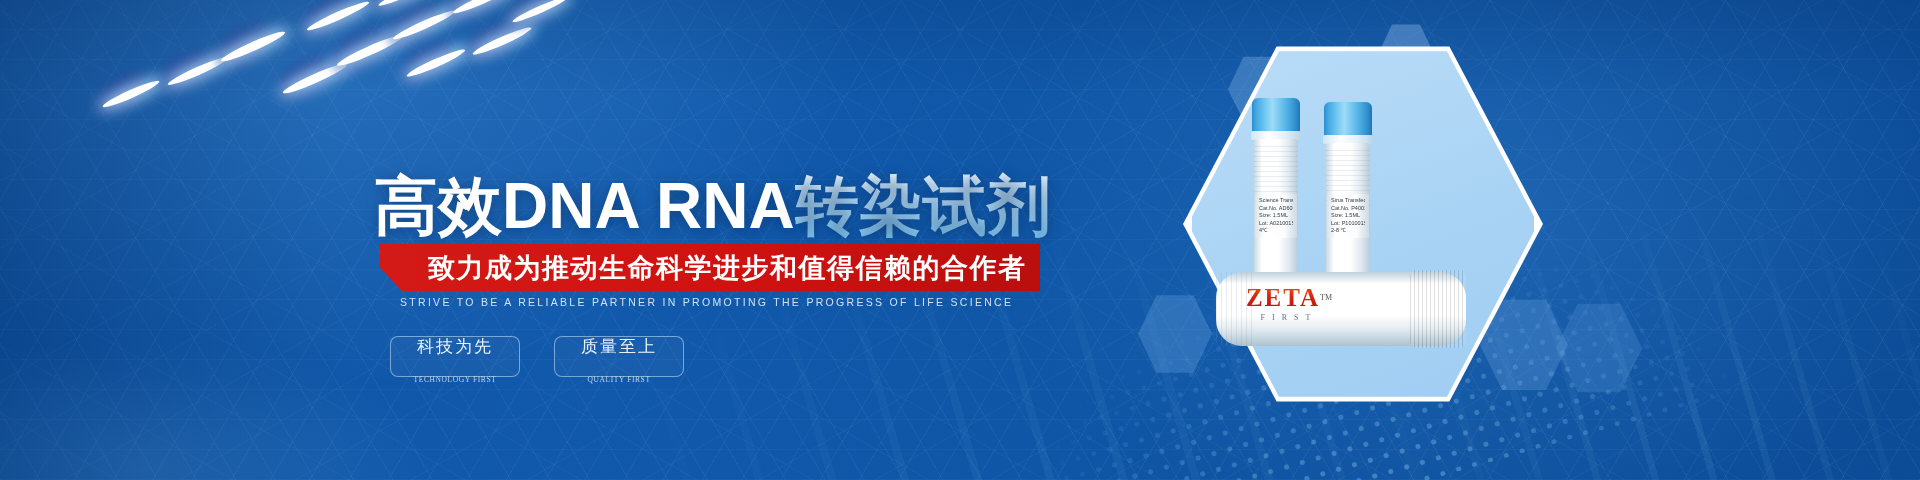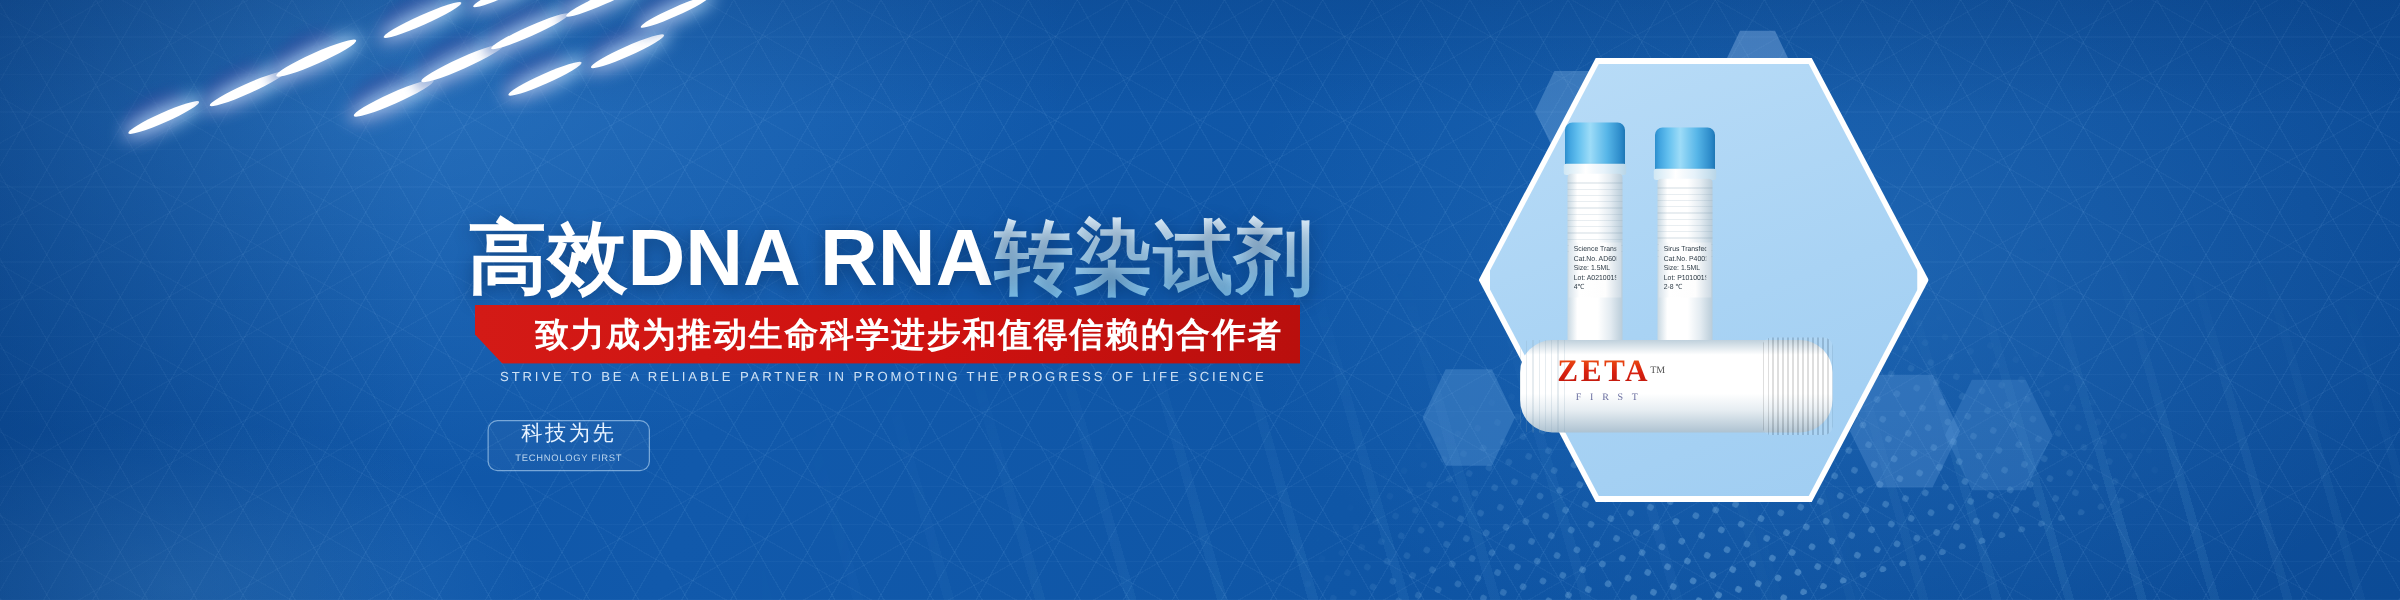--- a/index.html
+++ b/index.html
@@ -190,21 +190,21 @@
   .features{
     position:absolute;left:390px;top:320px;display:flex;gap:34px;
   }
   .feat{
     width:130px;height:41px;border:1px solid rgba(190,220,248,.58);
     border-radius:8px;display:flex;flex-direction:column;
     align-items:center;justify-content:flex-start;
     background:rgba(255,255,255,.035);
   }
   .feat .cn{color:#e8f3ff;font-size:17px;letter-spacing:2px;line-height:19px;}
-  .feat .en{color:#bcd6ef;font-size:7.5px;letter-spacing:.6px;line-height:10px;margin-top:6px;}
+  .feat .en{color:#bcd6ef;font-size:7.5px;letter-spacing:.6px;line-height:10px;margin-top:19px;font-family:Liberation Serif, serif;}
 </style>
 </head>
 <body>
 
 <div class="banner">
 
   <div class="tex mesh"></div>
   <div class="tex mesh2"></div>
   <div class="tex rays"></div>
   <div class="tex rays2"></div>
@@ -300,16 +300,20 @@
       <span class="rtext">致力成为推动生命科学进步和值得信赖的合作者</span>
     </div>
 
     <div class="eng">STRIVE TO BE A RELIABLE PARTNER IN PROMOTING THE PROGRESS OF LIFE SCIENCE</div>
 
     <div class="features">
       <div class="feat">
         <span class="cn">科技为先</span>
         <span class="en">TECHNOLOGY FIRST</span>
       </div>
+      <div class="feat">
+        <span class="cn">质量至上</span>
+        <span class="en">QUALITY FIRST</span>
+      </div>
     </div>
 
   </div>
 </div>
 
 </body></html>

